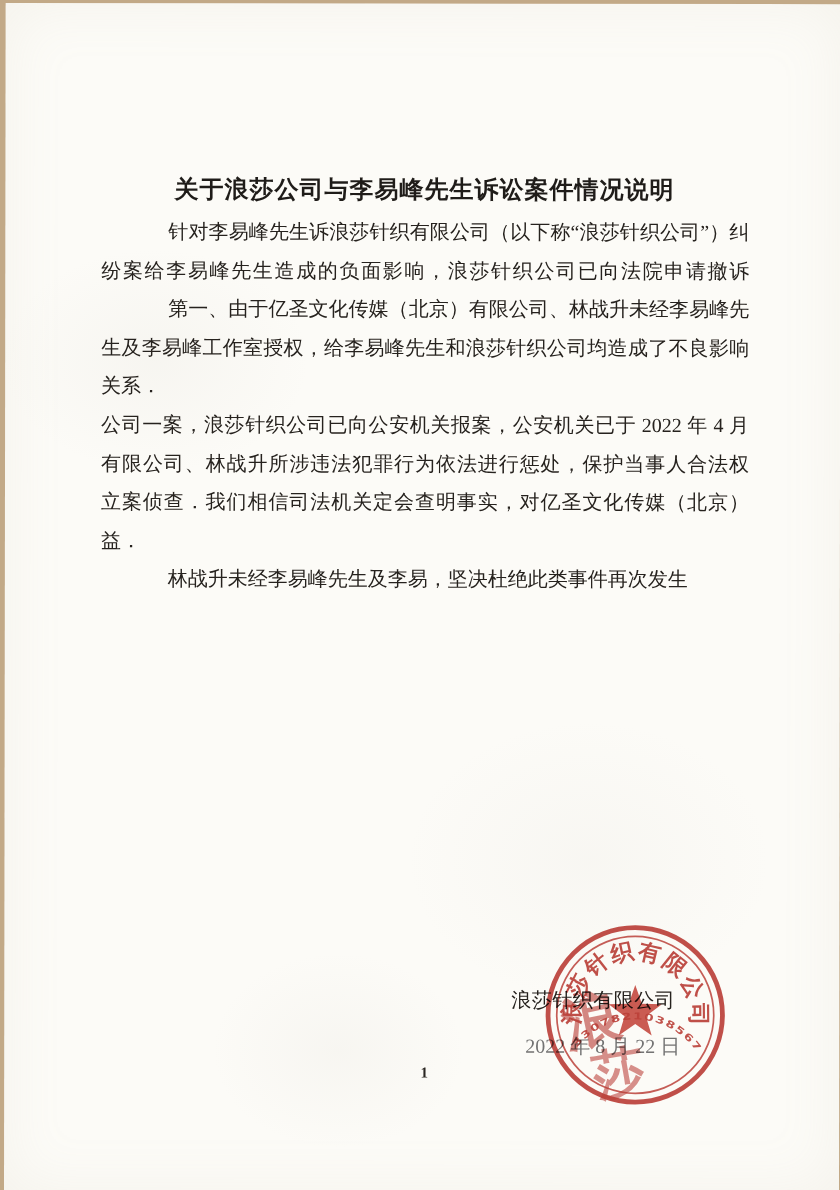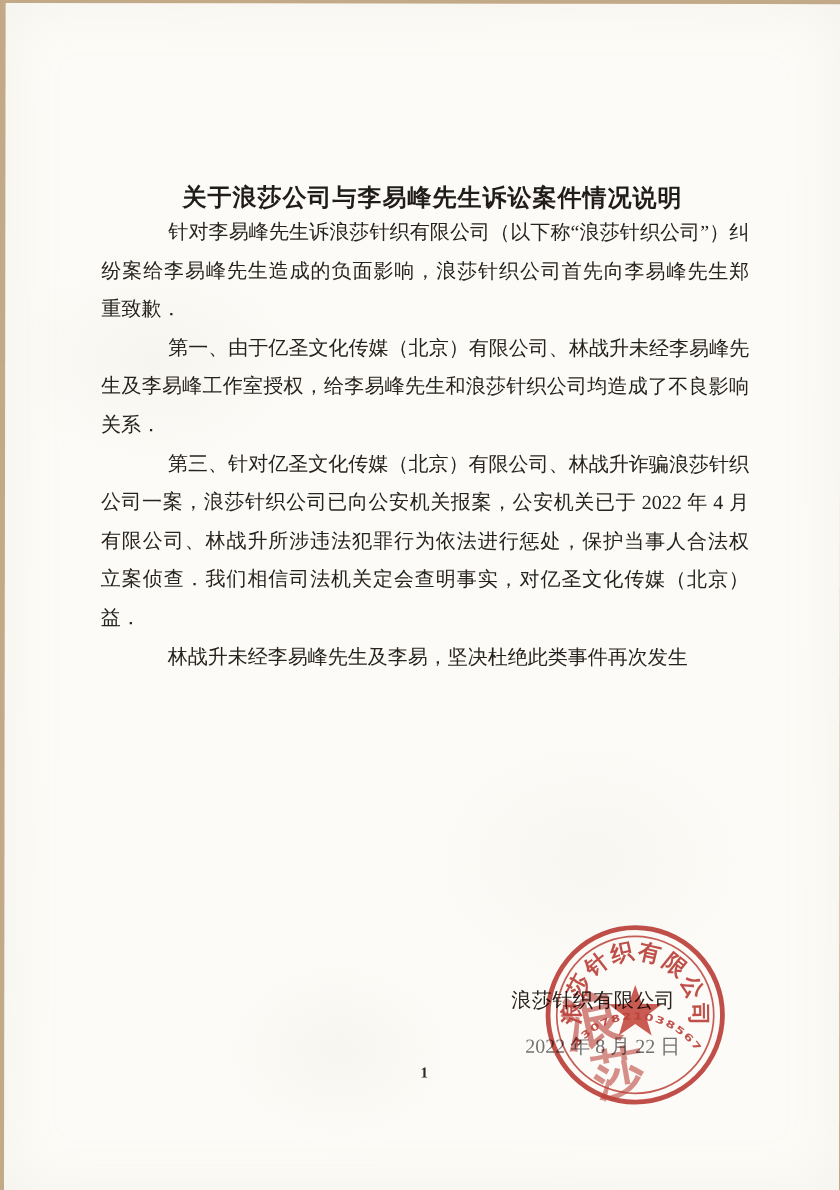--- a/index.html
+++ b/index.html
@@ -22,21 +22,21 @@
   
   .page::before{
     content:"";position:absolute;inset:0;pointer-events:none;
     background:
       radial-gradient(220px 160px at 18% 30%, rgba(200,195,185,0.10), transparent 70%),
       radial-gradient(260px 200px at 70% 72%, rgba(200,195,185,0.08), transparent 70%),
       radial-gradient(180px 140px at 40% 88%, rgba(205,200,190,0.10), transparent 70%);
   }
   .title{
     position:absolute;left:96px;top:170px;width:646px;
-    margin:8px;
+    margin:0;
     font-family:"DejaVu Sans","Liberation Sans",sans-serif;
     font-weight:800;
     font-size:24px;line-height:32px;
     letter-spacing:1px;
     text-align:center;
     color:#1f1c19;
   }
   .doc-body{
     position:absolute;left:96px;top:209px;width:648px;
     color:#26221e;
@@ -93,32 +93,30 @@
 </head>
 <body>
 
 <div class="page">
 
   <h1 class="title">关于浪莎公司与李易峰先生诉讼案件情况说明</h1>
 
   <div class="doc-body" id="doc-body">
       <div class="para">
         <div class="line first">针对李易峰先生诉浪莎针织有限公司（以下称“浪莎针织公司”）纠</div>
-        <div class="line">纷案给李易峰先生造成的负面影响，浪莎针织公司首先向李易峰先生郑</div>
-        <div class="line last">重致歉．</div>
+        <div class="line">纷案给李易峰先生造成的负面影响，浪莎针织公司已向法院申请撤诉</div>
       </div>
       <div class="para">
         <div class="line first">第一、由于亿圣文化传媒（北京）有限公司、林战升未经李易峰先</div>
         <div class="line">生及李易峰工作室授权，给李易峰先生和浪莎针织公司均造成了不良影响</div>
         <div class="line last">关系．</div>
       </div>
       <div class="para">
       </div>
       <div class="para">
-        <div class="line first">第三、针对亿圣文化传媒（北京）有限公司、林战升诈骗浪莎针织</div>
         <div class="line">公司一案，浪莎针织公司已向公安机关报案，公安机关已于 2022 年 4 月</div>
         <div class="line">有限公司、林战升所涉违法犯罪行为依法进行惩处，保护当事人合法权</div>
         <div class="line">立案侦查．我们相信司法机关定会查明事实，对亿圣文化传媒（北京）</div>
         <div class="line last">益．</div>
       </div>
       <div class="para">
         <div class="line first last">林战升未经李易峰先生及李易，坚决杜绝此类事件再次发生</div>
       </div>
     </div>
 

